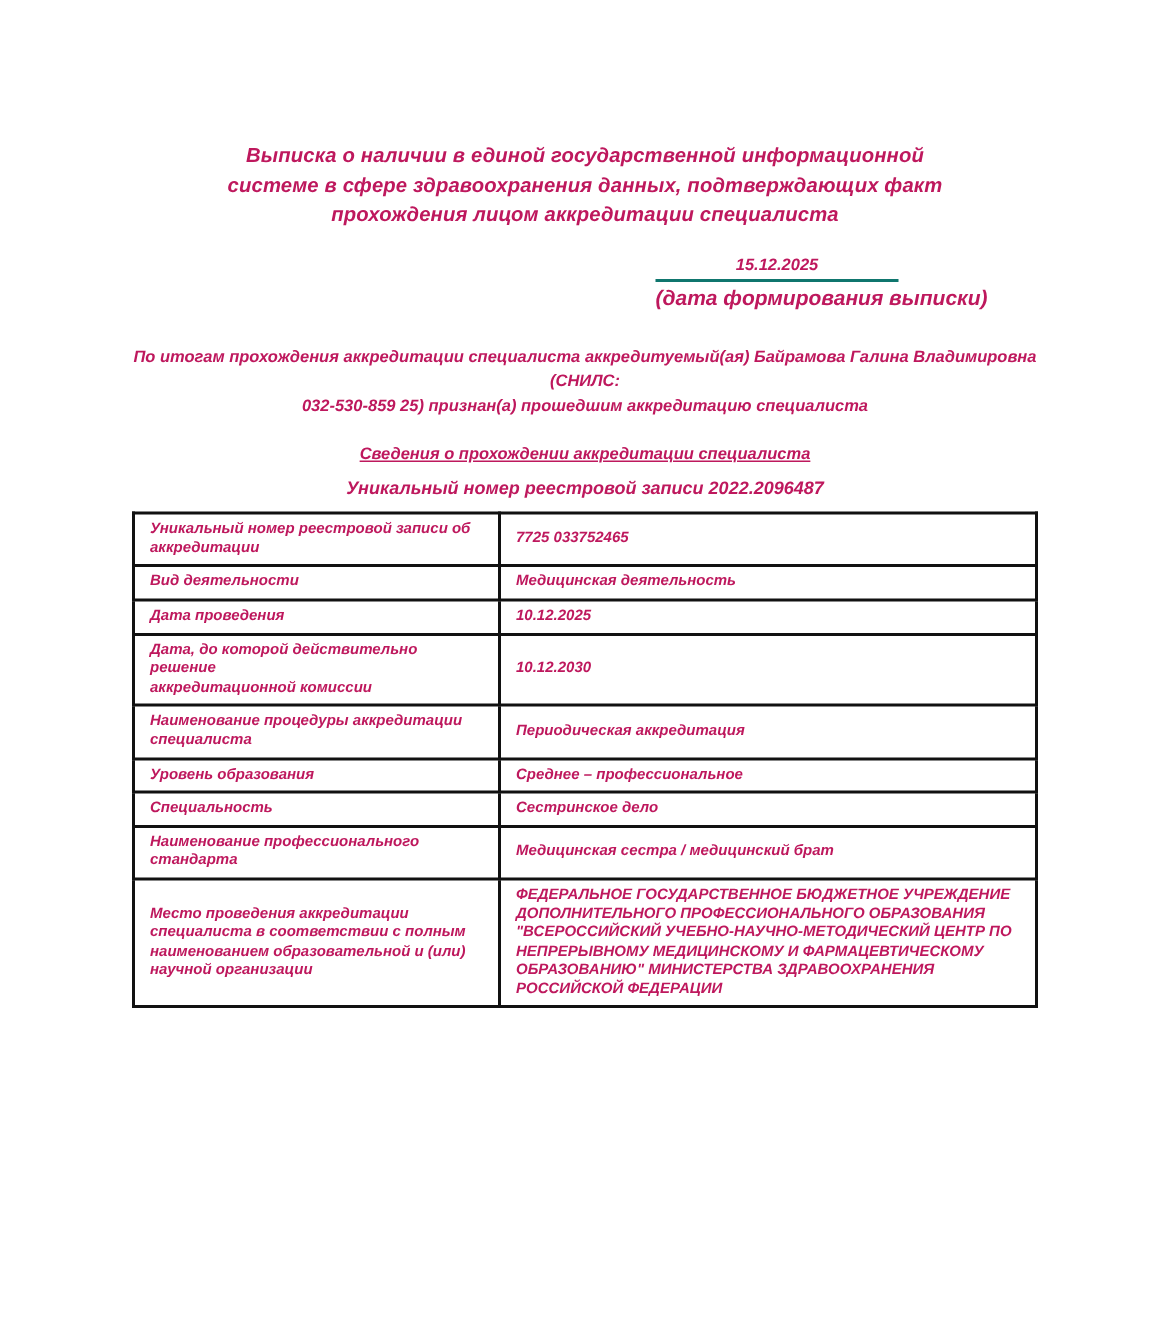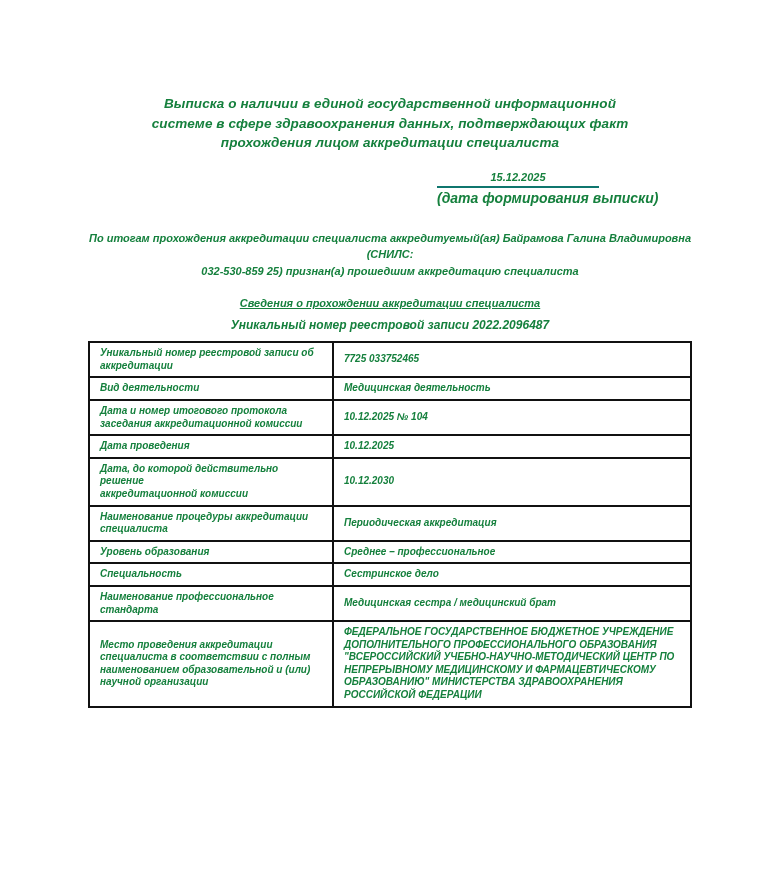--- a/index.html
+++ b/index.html
@@ -9,21 +9,21 @@
   }
   .page {
     position: relative;
     width: 780px;
     height: 890px;
     background: #ffffff;
     overflow: hidden;
     font-family: "Liberation Sans", "DejaVu Sans", sans-serif;
     font-style: italic;
     font-weight: bold;
-    color: #15803d;
+    color: #be185d;
   }
   .content {
     width: 604px;
     margin: 0 auto;
     padding-top: 94px;
   }
   .title {
     margin: 0;
     font-size: 13.5px;
     line-height: 1.45;
@@ -112,25 +112,20 @@
     <td class="label-cell">Уникальный номер реестровой записи об
 аккредитации</td>
     <td class="value-cell">7725 033752465</td>
   </tr>
 
   <tr>
     <td class="label-cell">Вид деятельности</td>
     <td class="value-cell">Медицинская деятельность</td>
   </tr>
 
-  <tr>
-    <td class="label-cell">Дата и номер итогового протокола
-заседания аккредитационной комиссии</td>
-    <td class="value-cell">10.12.2025 № 104</td>
-  </tr>
 
   <tr>
     <td class="label-cell">Дата проведения</td>
     <td class="value-cell">10.12.2025</td>
   </tr>
 
   <tr>
     <td class="label-cell">Дата, до которой действительно решение
 аккредитационной комиссии</td>
     <td class="value-cell">10.12.2030</td>
@@ -146,21 +141,21 @@
     <td class="label-cell">Уровень образования</td>
     <td class="value-cell">Среднее – профессиональное</td>
   </tr>
 
   <tr>
     <td class="label-cell">Специальность</td>
     <td class="value-cell">Сестринское дело</td>
   </tr>
 
   <tr>
-    <td class="label-cell">Наименование профессиональное
+    <td class="label-cell">Наименование профессионального
 стандарта</td>
     <td class="value-cell">Медицинская сестра / медицинский брат</td>
   </tr>
 
   <tr>
     <td class="label-cell">Место проведения аккредитации
 специалиста в соответствии с полным
 наименованием образовательной и (или)
 научной организации</td>
     <td class="value-cell">ФЕДЕРАЛЬНОЕ ГОСУДАРСТВЕННОЕ БЮДЖЕТНОЕ УЧРЕЖДЕНИЕ

